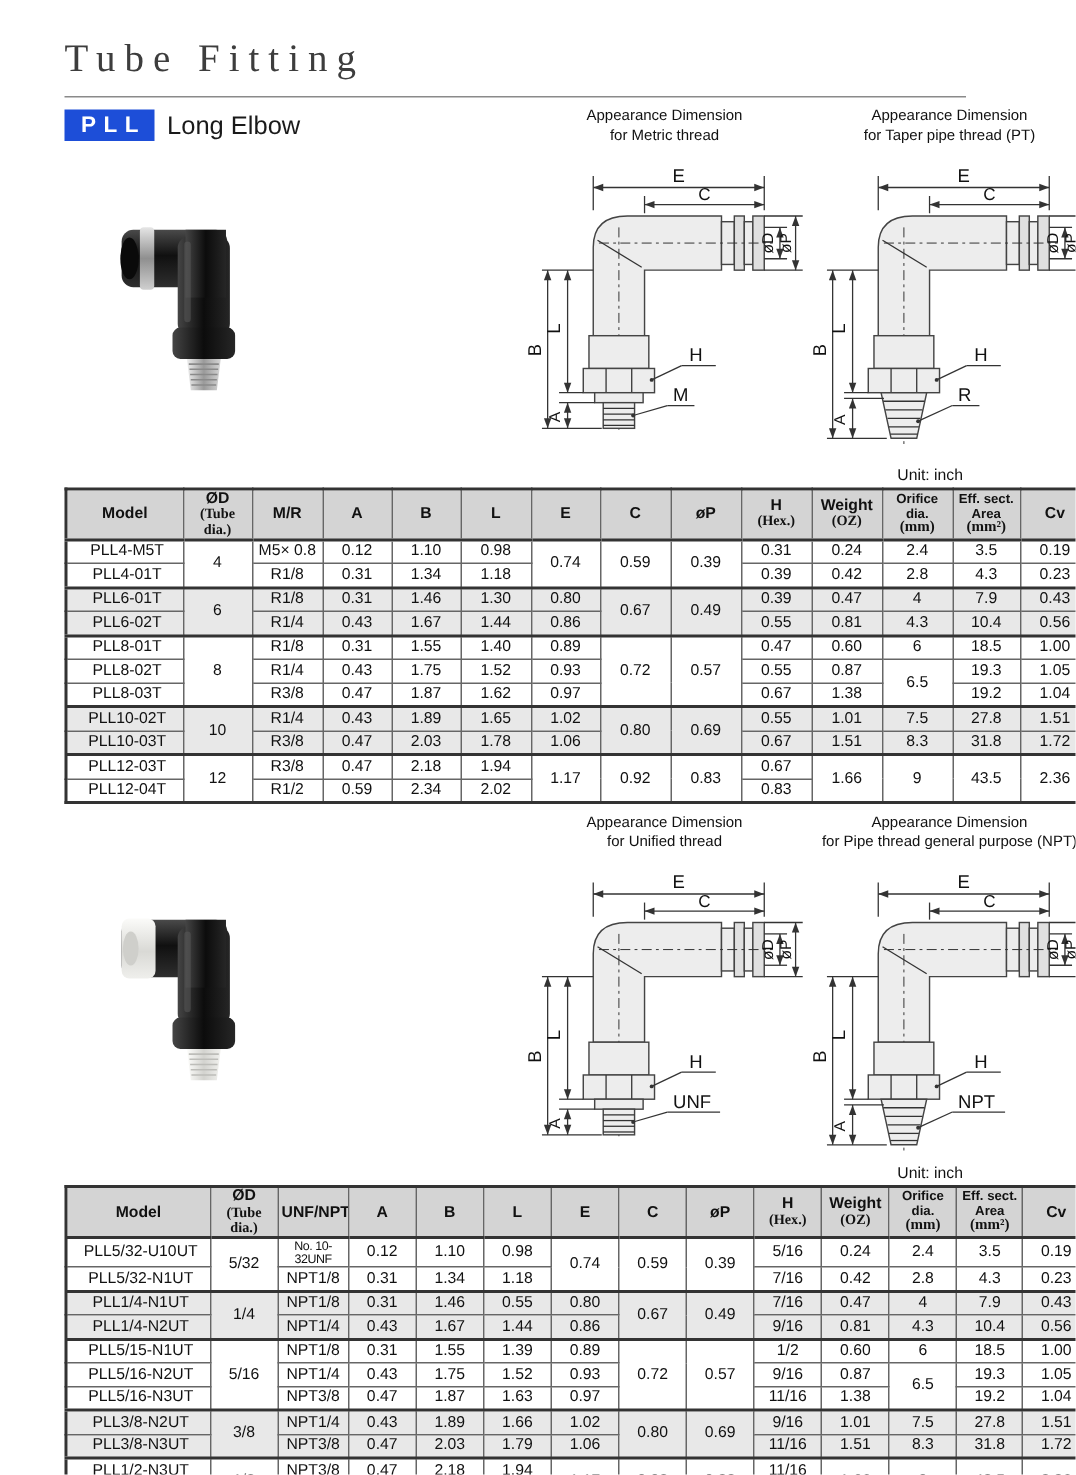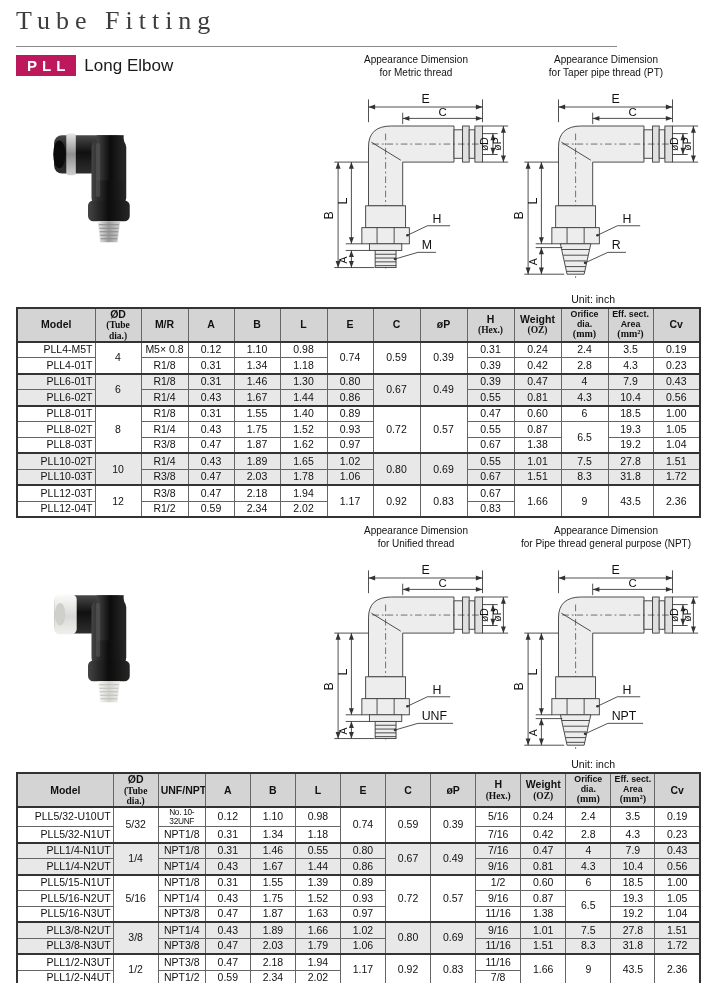--- a/index.html
+++ b/index.html
@@ -1,41 +1,41 @@
 <!DOCTYPE html>
 <html><head>
 <meta charset="utf-8">
 <style>
   html,body{margin:0;padding:0;background:#fff;}
   body{width:717px;height:983px;font-family:"Liberation Sans",sans-serif;color:#111;overflow:hidden;}
-  .page{box-sizing:border-box;width:633px;height:983px;padding:2px 16px 0 16px;}
+  .page{box-sizing:border-box;width:633px;height:983px;padding:20px 16px 0 16px;margin-left:27px;}
   .title{font-family:"Liberation Serif",serif;font-size:26px;letter-spacing:6px;color:#3d3d3d;margin:4px 0 10px 0;}
   .rule{border:none;border-top:1px solid #8a8a8a;margin:0 0 6px 0;}
   .section{display:flex;align-items:flex-start;height:238px;}
   .section2{margin-top:6px;height:232px;}
   .left-col{width:305px;flex:0 0 305px;}
   .series-row{display:flex;align-items:center;margin:2px 0 0 0;}
-  .badge{background:#be185d;color:#fff;font-weight:bold;font-size:15px;letter-spacing:5px;padding:2px 6px 2px 11px;}
+  .badge{background:#1d4ed8;color:#fff;font-weight:bold;font-size:15px;letter-spacing:5px;padding:2px 6px 2px 11px;}
   .series-name{font-size:17px;margin-left:8px;color:#1a1a1a;}
   .photo{display:block;margin:44px 0 0 32px;}
   .photo2{margin-top:56px;}
   .drawing-block{width:190px;flex:0 0 190px;text-align:center;}
   .dtitle{font-size:10px;font-weight:normal;line-height:1.3;color:#111;white-space:nowrap;margin-bottom:2px;}
   .dsvg{display:block;margin:0 auto;}
   .unit-note{text-align:right;font-size:10.5px;color:#111;margin:2px 2px 2px 0;}
   table{border-collapse:collapse;table-layout:fixed;width:685px;font-size:10.5px;border:2px solid #333;}
   th,td{border:1px solid #666;text-align:center;padding:0 2px;height:14.5px;line-height:1.08;overflow:hidden;}
   thead th{background:#d4d4d4;font-weight:bold;height:30px;border-bottom:2px solid #333;}
   th .l1{font-size:10.5px;}
   th .l2{font-size:9.5px;font-weight:bold;font-family:Liberation Serif, serif;}
   th:nth-child(12) .l1,th:nth-child(13) .l1{font-size:8.8px;}
   th:nth-child(12) .l2,th:nth-child(13) .l2{font-size:10px;}
   tbody{border-top:2px solid #333;}
   tbody.shaded td{background:#e8e8e8;}
-  td:first-child{text-align:right;padding-left:5px;}
+  td:first-child{text-align:center;padding-left:5px;}
   td.sm{font-size:8.3px;letter-spacing:-0.3px;padding:0;}
 </style>
 </head>
 <body>
 
 <div class="page">
 
   <div class="title">Tube Fitting</div>
   <hr class="rule">
 

